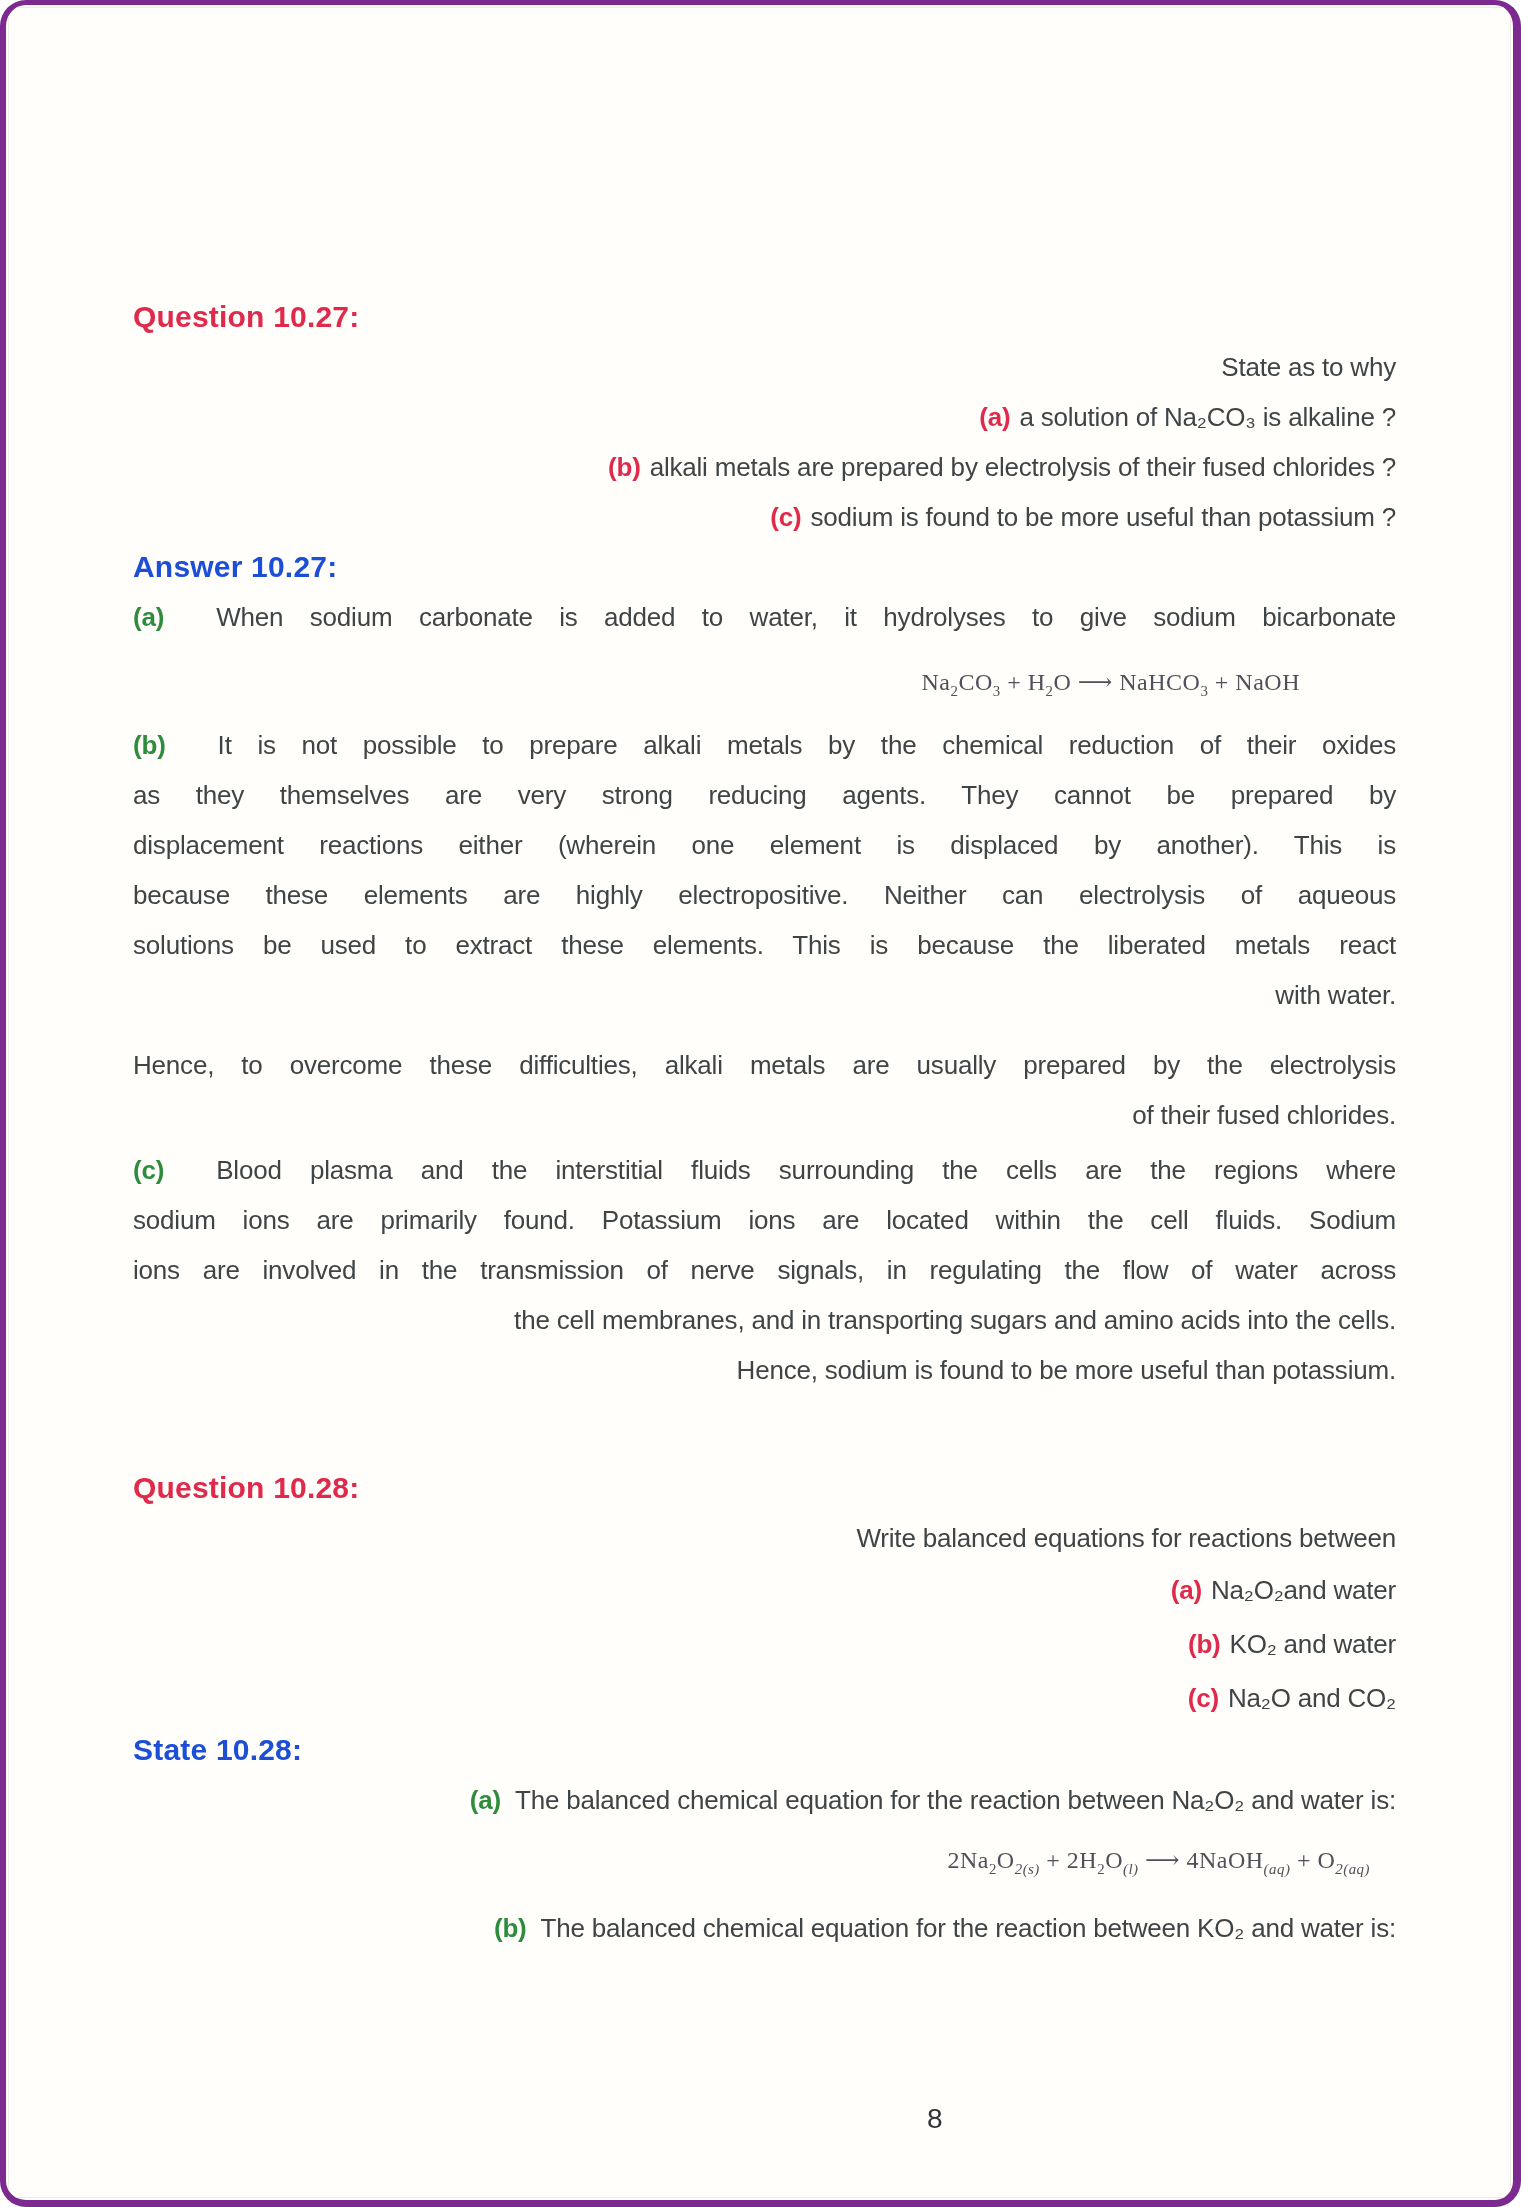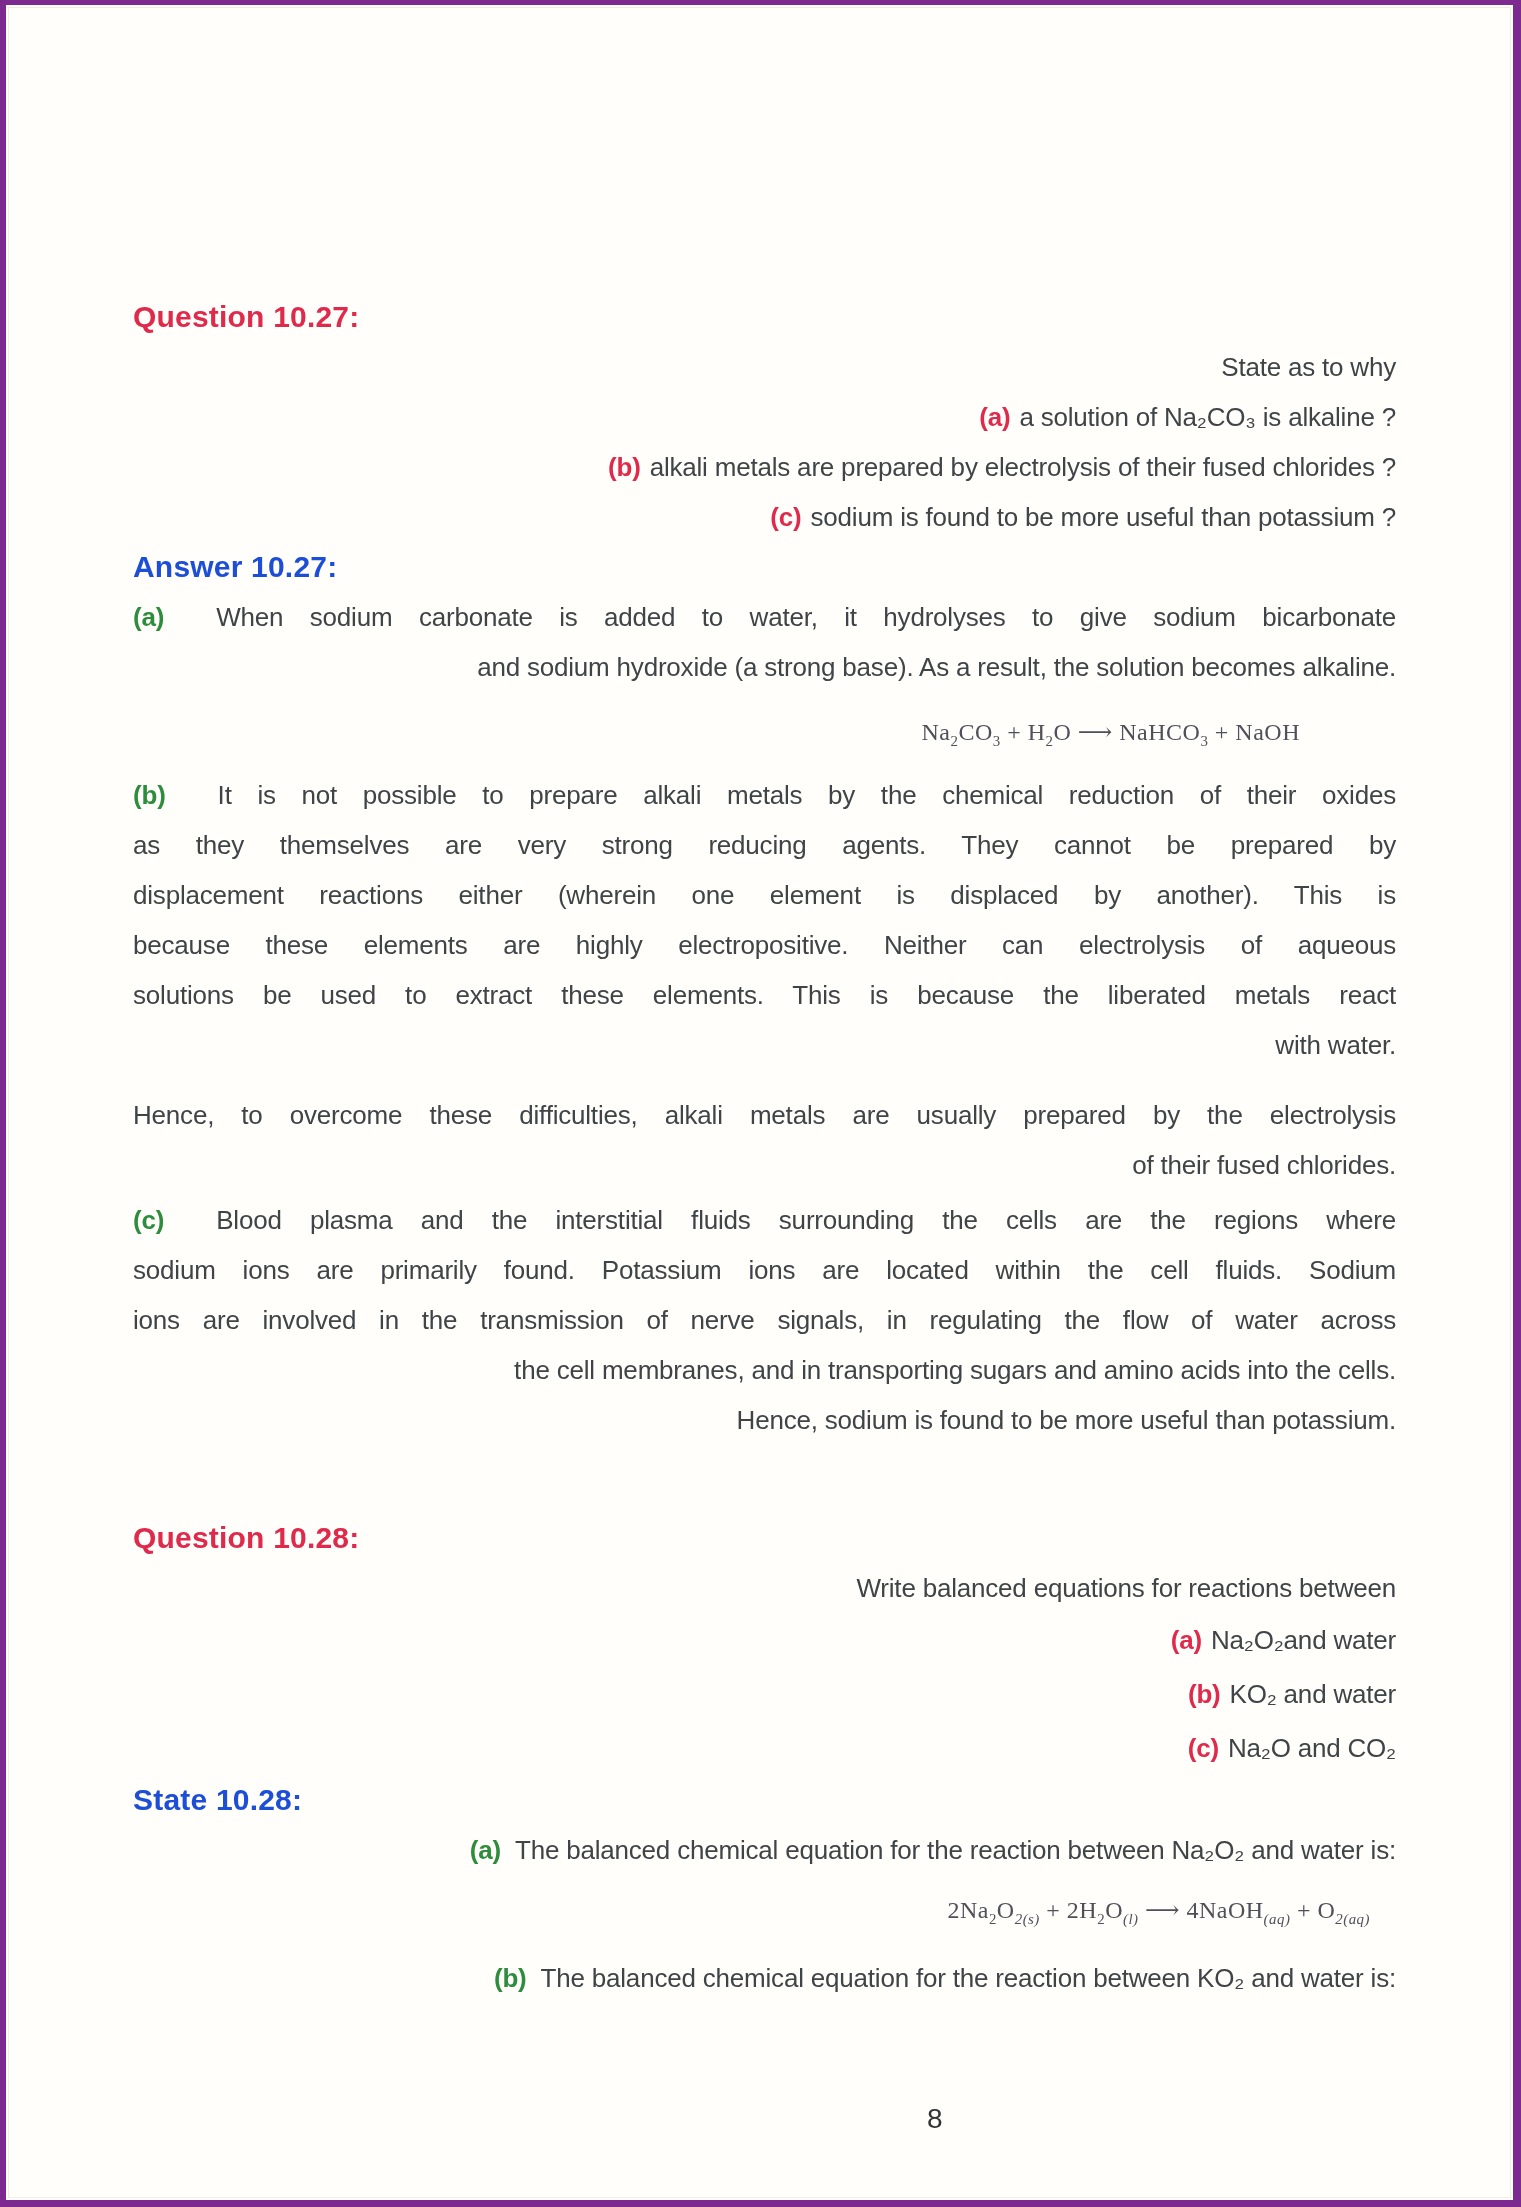--- a/index.html
+++ b/index.html
@@ -7,20 +7,21 @@
     position:relative;
     width:1521px;height:2207px;
     box-sizing:border-box;
     background:#fffefb;
     border-style:solid;
     border-color:#7d2a90;
     border-width:5px 8px 7px 6px;
     font-family:"Liberation Sans","DejaVu Sans",sans-serif;
     color:#3f4447;
     overflow:hidden;
+    border-radius:26px;
   }
   .inner-frame{
     position:absolute;inset:2px;
     border:1px solid #f0ede4;
     pointer-events:none;
   }
   .content{
     position:absolute;left:127px;top:0;width:1263px;
   }
   .h-q{color:#e02a4c;font-weight:bold;font-size:30px;line-height:50px;letter-spacing:0.2px;}
@@ -74,21 +75,20 @@
         </div>
       <div>
           <div class="line"><span class="mk red">(c)</span>sodium is found to be more useful than potassium ?</div>
         </div>
     </div>
 
     <div class="h-a">Answer 10.27:</div>
 
     <div class="body-text ans">
         <div class="line fill"><span class="mk green">(a)</span>When sodium carbonate is added to water, it hydrolyses to give sodium bicarbonate</div>
-        <div class="line">and sodium hydroxide (a strong base). As a result, the solution becomes alkaline.</div>
       </div>
 
     <div class="eq" id="eq1">Na<sub>2</sub>CO<sub>3</sub> + H<sub>2</sub>O ⟶ NaHCO<sub>3</sub> + NaOH</div>
 
     <div class="body-text ans mt10">
         <div class="line fill"><span class="mk green">(b)</span>It is not possible to prepare alkali metals by the chemical reduction of their oxides</div>
         <div class="line fill">as they themselves are very strong reducing agents. They cannot be prepared by</div>
         <div class="line fill">displacement reactions either (wherein one element is displaced by another). This is</div>
         <div class="line fill">because these elements are highly electropositive. Neither can electrolysis of aqueous</div>
         <div class="line fill">solutions be used to extract these elements. This is because the liberated metals react</div>

